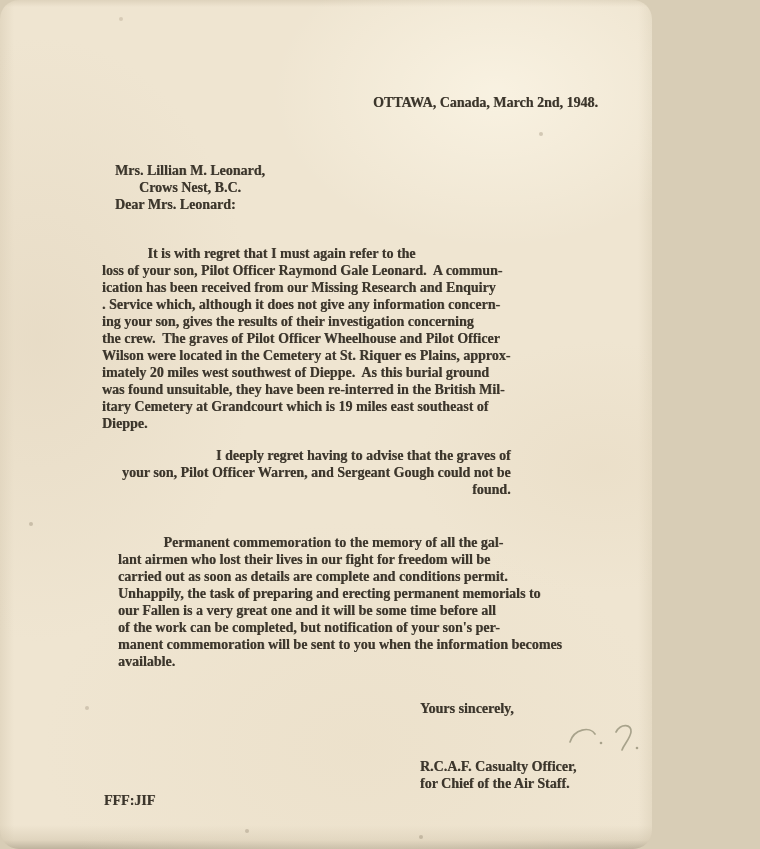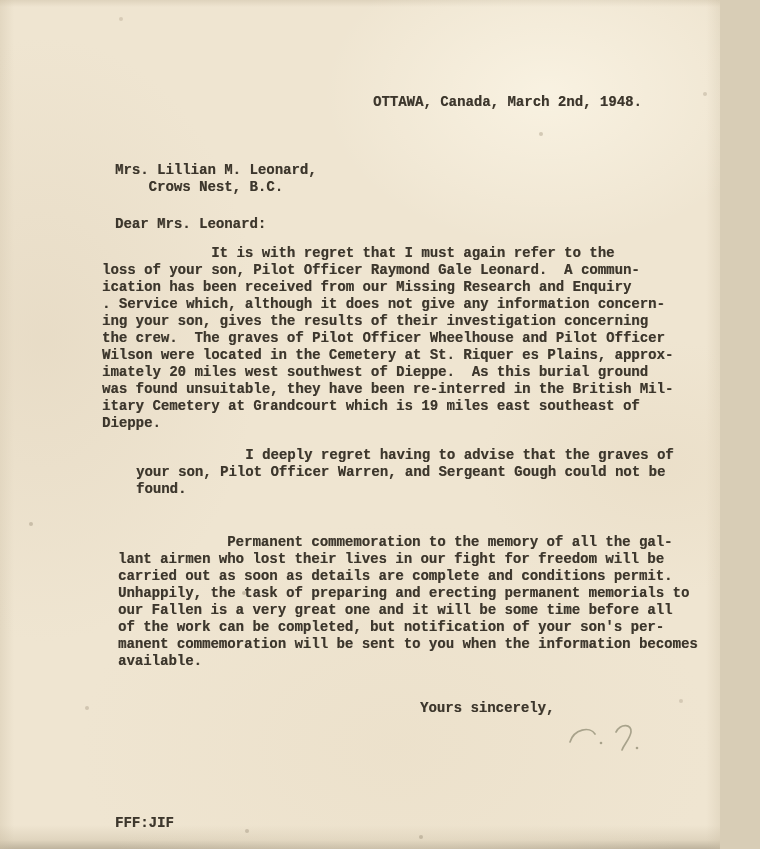--- a/index.html
+++ b/index.html
@@ -2,55 +2,56 @@
 <html><head>
 <meta charset="utf-8">
 <style>
   html, body {
     margin: 0;
     padding: 0;
     background: #d8cdb6;
   }
   .scan {
     position: relative;
-    width: 720px;
+    width: 652px;
     height: 849px;
     overflow: hidden;
     background-color: #efe5d1;
     background-image:
       radial-gradient(ellipse 320px 220px at 76% 11%, rgba(255, 250, 236, 0.60), rgba(255,250,236,0) 70%),
       radial-gradient(ellipse 300px 420px at 6% 40%, rgba(226, 213, 190, 0.55), rgba(226,213,190,0) 72%),
       radial-gradient(ellipse 420px 300px at 55% 88%, rgba(234, 222, 199, 0.55), rgba(234,222,199,0) 75%),
       radial-gradient(ellipse 260px 180px at 92% 55%, rgba(231, 218, 194, 0.5), rgba(231,218,194,0) 70%),
       linear-gradient(to bottom, rgba(203, 190, 164, 0.45) 0px, rgba(203,190,164,0) 7px),
       linear-gradient(to right, rgba(203, 190, 164, 0.35) 0px, rgba(203,190,164,0) 14px),
       linear-gradient(to left, rgba(203, 190, 164, 0.30) 0px, rgba(203,190,164,0) 14px),
       linear-gradient(to top, rgba(150, 138, 115, 0.55) 0px, rgba(196, 183, 157, 0.35) 9px, rgba(196,183,157,0) 24px);
-    font-family: Liberation Mono, monospace;
+    font-family: Liberation Serif, serif;
+    border-radius: 19px;
   }
   .type {
     position: absolute;
     white-space: pre;
     font-size: 14px;
     line-height: 17px;
     font-weight: 700;
     color: #3c362c;
     text-shadow: 0.4px 0.4px 0.6px rgba(58, 52, 42, 0.55);
     letter-spacing: 0px;
   }
   .date-line      { left: 373px; top: 94px;  }
   .recipient      { left: 115px; top: 162px; text-align: center; }
-  .salutation     { left: 115px; top: 216px; }
+  .salutation     { left: 115px; top: 196px; }
   .para-1         { left: 102px; top: 245px; }
-  .para-2         { left: 136px; top: 447px; }
+  .para-2         { left: 122px; top: 447px; text-align: right; }
   .para-3         { left: 118px; top: 514px; margin-top: 20px; }
   .para-4         { left: 118px; top: 665px; }
   .closing        { left: 420px; top: 700px; text-align: right; }
   .signoff        { left: 420px; top: 758px; }
-  .initials       { left: 115px; top: 792px; margin-top: 23px; }
+  .initials       { left: 104px; top: 792px; }
   .signature-svg  { position: absolute; left: 560px; top: 718px; }
   .specks {
     position: absolute;
     left: 0; top: 0;
     width: 2px; height: 2px;
     border-radius: 50%;
     background: transparent;
     box-shadow:
       243px 592px 0 1px rgba(120,105,82,0.35),
       540px 133px 0 1px rgba(130,115,90,0.30),
@@ -106,16 +107,18 @@
 
   <div class="type closing">Yours sincerely,</div>
 
   <svg class="signature-svg" width="96" height="42" viewBox="0 0 96 42">
     <path d="M10 24 C14 11, 30 8, 35 16" fill="none" stroke="#9b977f" stroke-width="1.7" stroke-linecap="round" opacity="0.85"></path>
     <circle cx="41" cy="25" r="1.3" fill="#9b977f" opacity="0.85"></circle>
     <path d="M56 14 C61 5, 72 6, 71 14 C70 21, 64 26, 62 32" fill="none" stroke="#9b977f" stroke-width="1.7" stroke-linecap="round" opacity="0.85"></path>
     <circle cx="77" cy="30" r="1.3" fill="#9b977f" opacity="0.85"></circle>
   </svg>
 
+  <div class="type signoff">R.C.A.F. Casualty Officer,
+for Chief of the Air Staff.</div>
 
   <div class="type initials">FFF:JIF</div>
 
 </div>
 
 </body></html>

